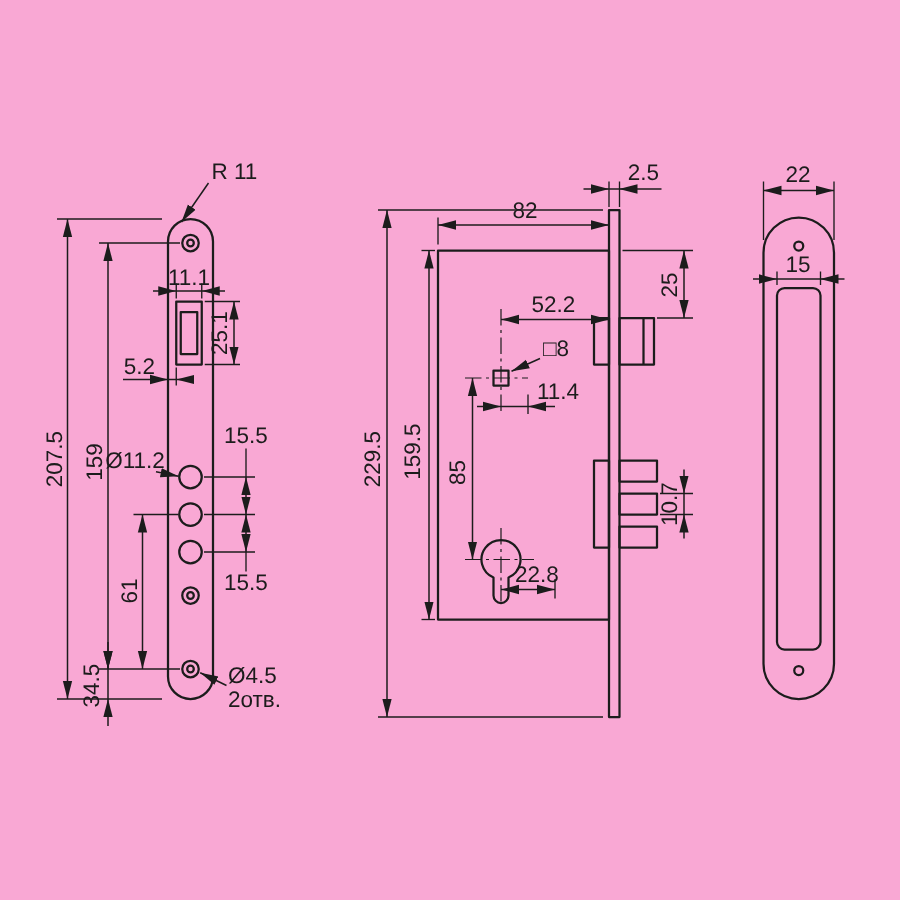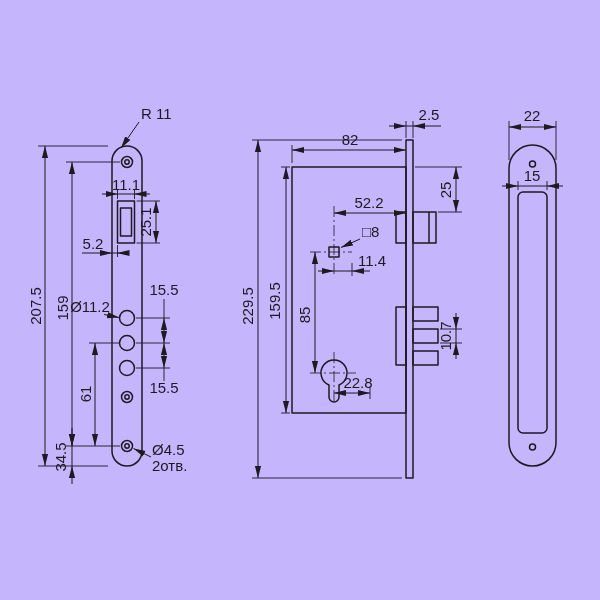--- a/index.html
+++ b/index.html
@@ -1,16 +1,16 @@
 <!DOCTYPE html>
 <html><head>
 <meta charset="utf-8">
 <style>
   html,body{margin:0;padding:0;background:#ffffff;}
-  .canvas{position:relative;width:600px;height:600px;background:#c4b5fd;overflow:hidden;}
+  .canvas{position:relative;width:600px;height:600px;background:#f9a8d4;overflow:hidden;}
   svg{display:block;}
   svg text{font-family:"Liberation Sans",sans-serif;font-size:15px;fill:#1c1c1c;}
   .obj{fill:none;stroke:#1c1c1c;stroke-width:1.5;stroke-linejoin:round;}
   .thin{fill:none;stroke:#1c1c1c;stroke-width:0.9;}
   .dim{fill:none;stroke:#1c1c1c;stroke-width:1;}
   .cl{fill:none;stroke:#1c1c1c;stroke-width:0.8;stroke-dasharray:11 3 2 3;}
 </style>
 </head>
 <body>
 

